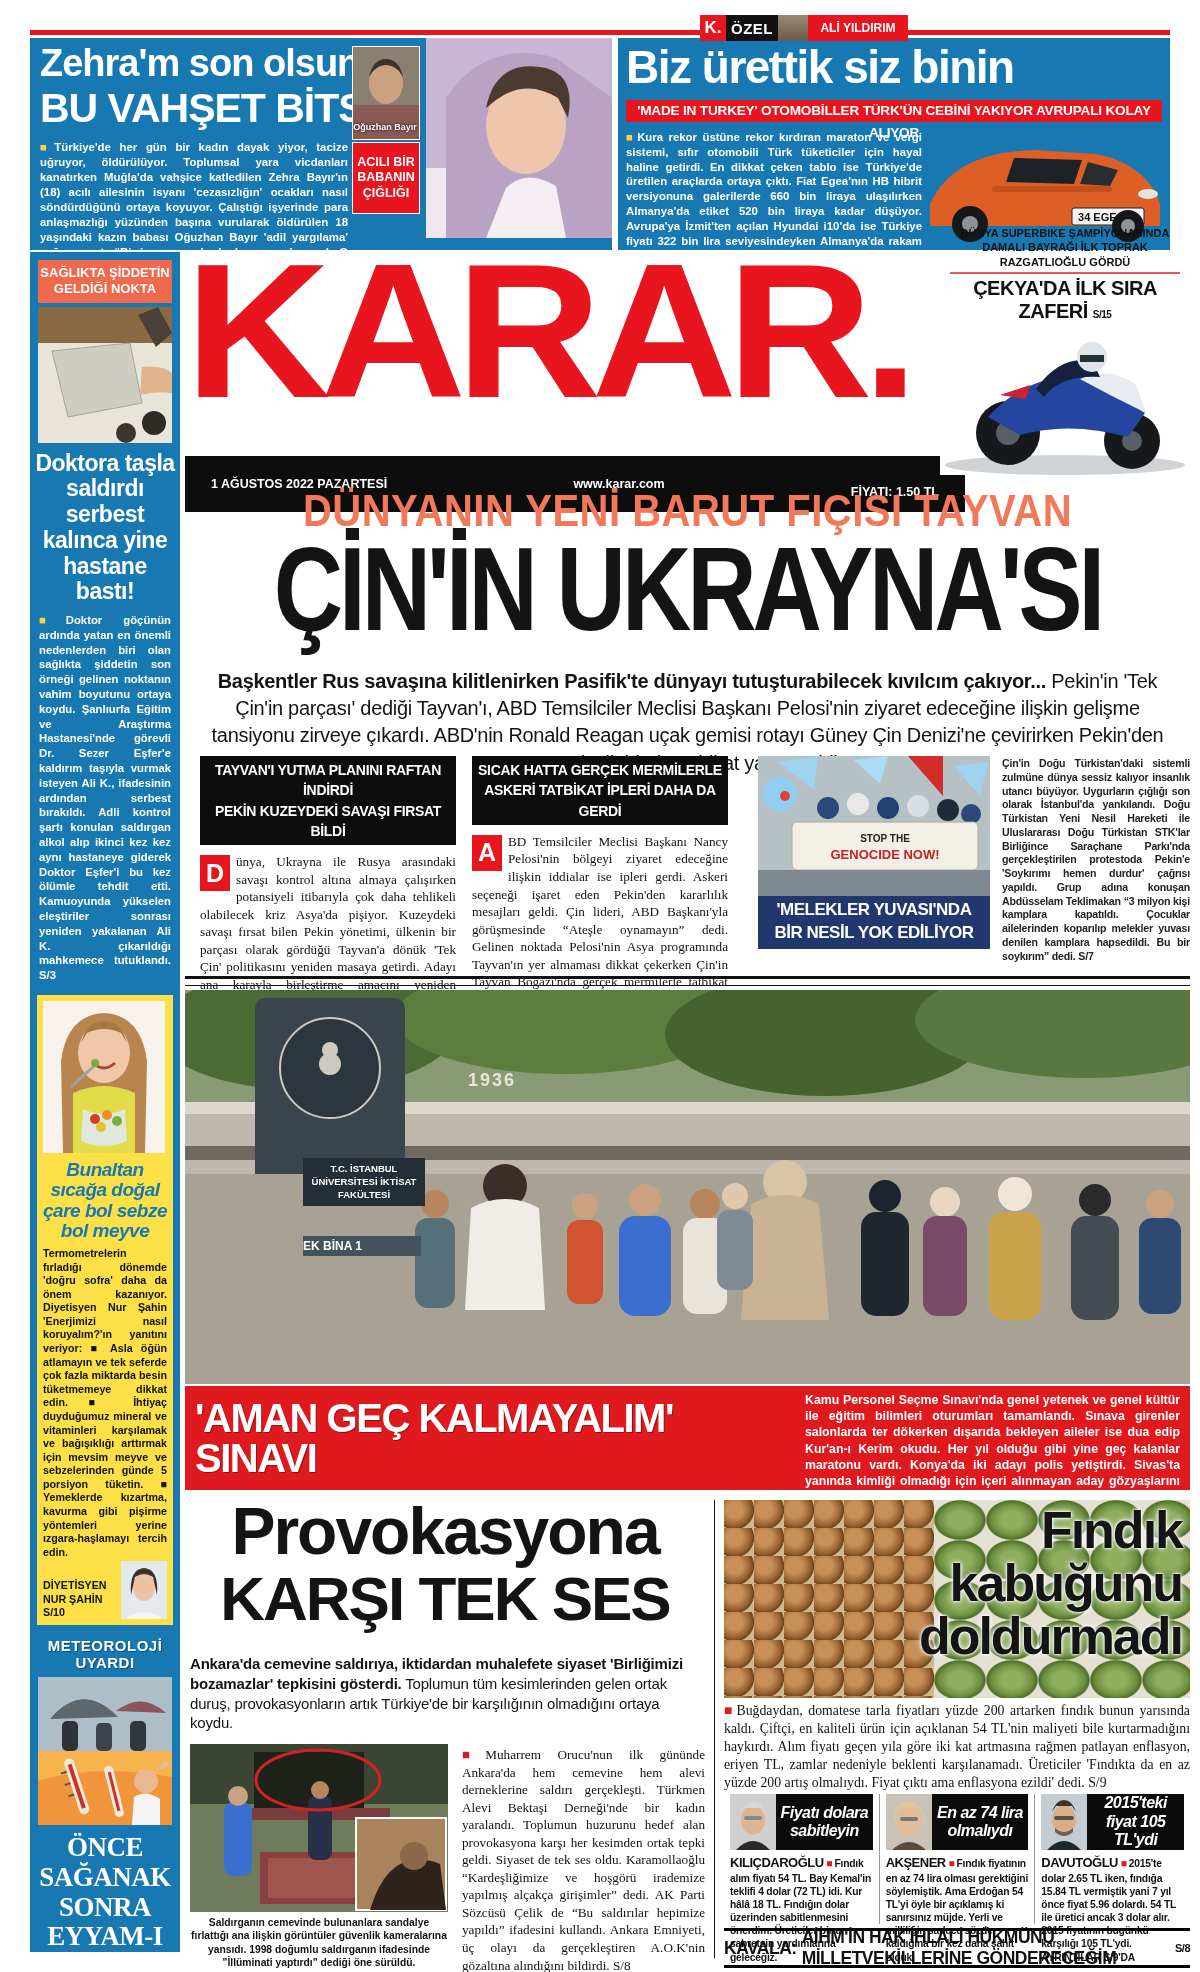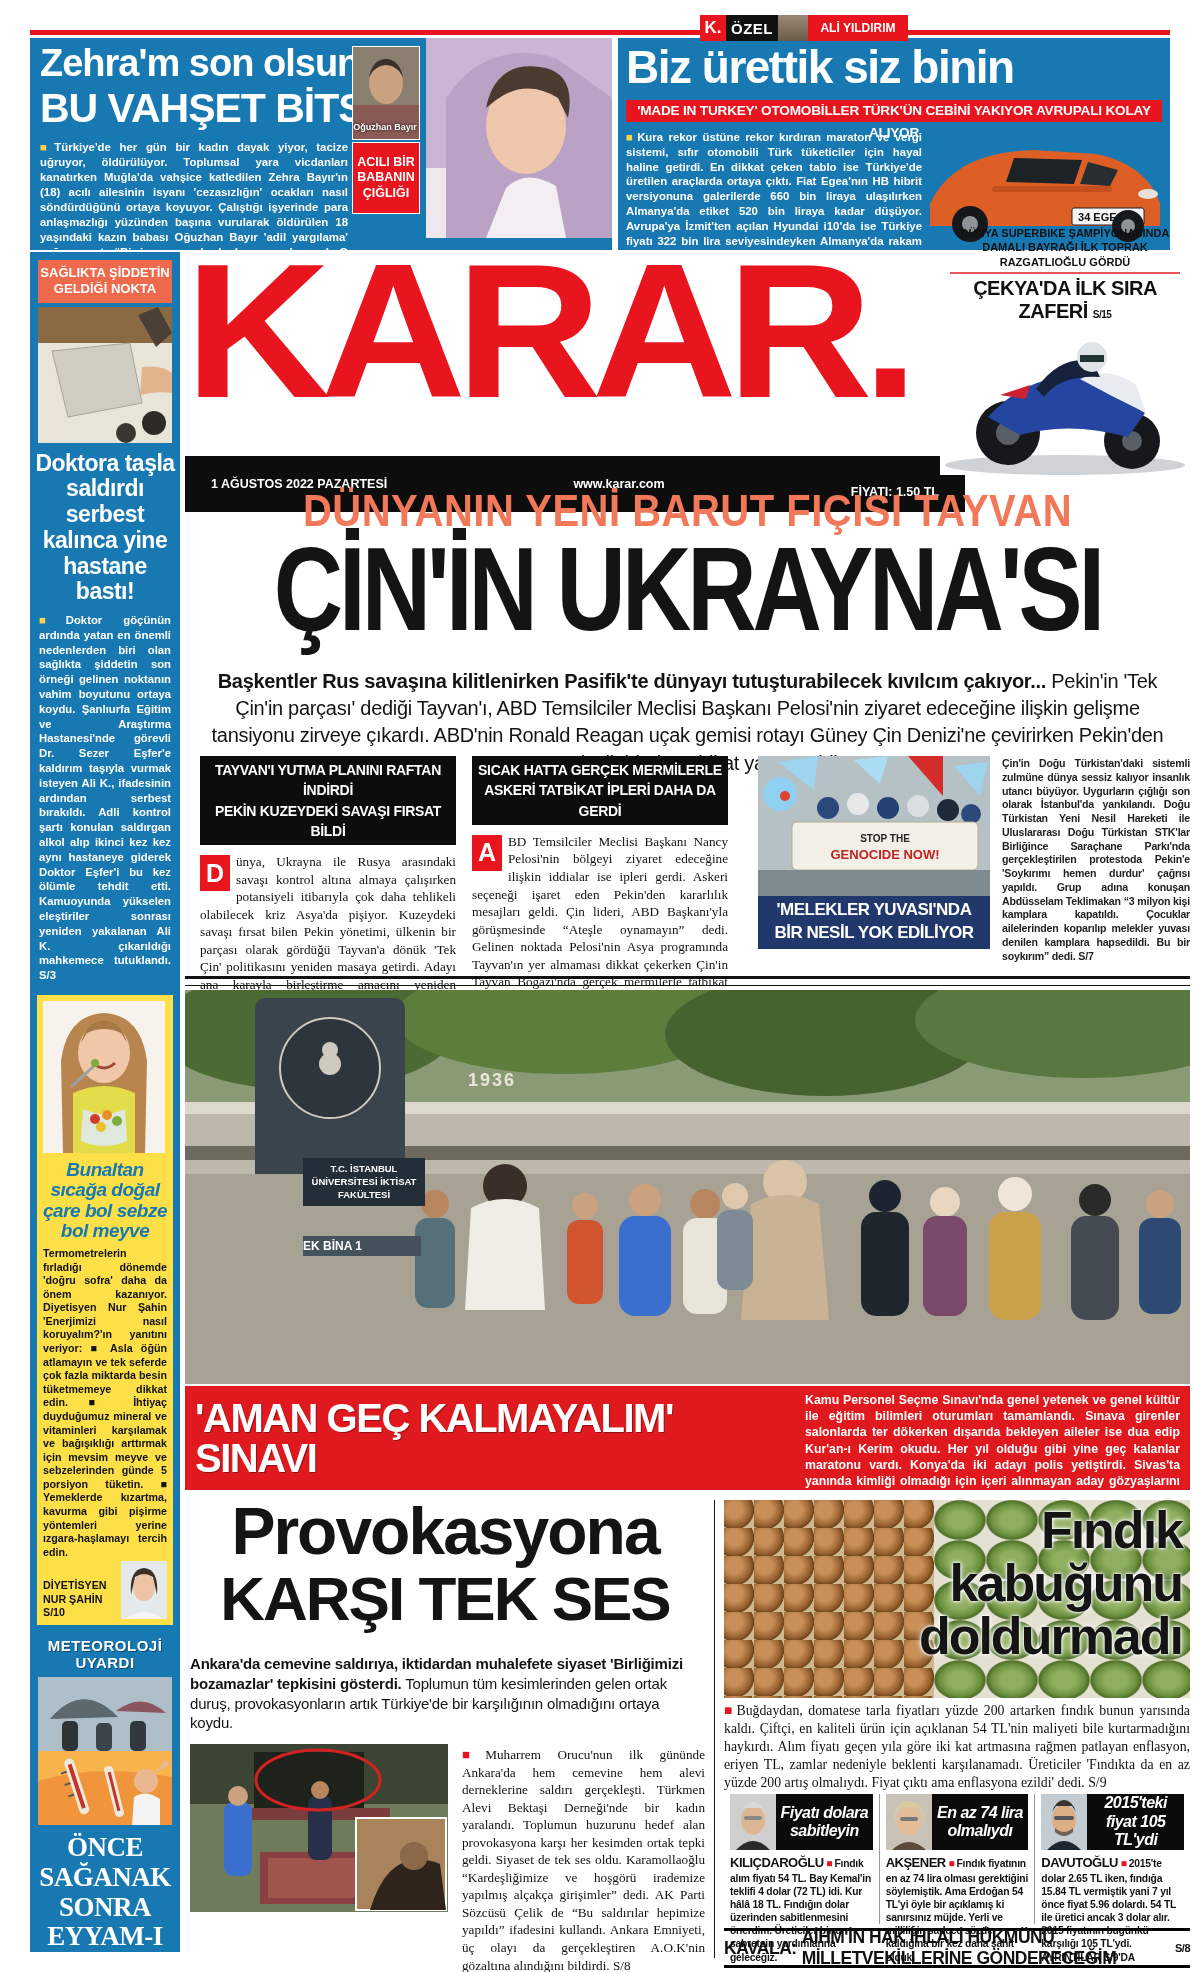--- a/index.html
+++ b/index.html
@@ -365,20 +365,21 @@
       <rect x="34" y="58" width="28" height="74" rx="9" fill="#3a6fd0"></rect>
         <circle cx="48" cy="52" r="10" fill="#caa27f"></circle>
       <rect x="118" y="52" width="24" height="64" rx="8" fill="#273048"></rect>
         <circle cx="130" cy="46" r="9" fill="#b8865e"></circle>
       <ellipse cx="128" cy="36" rx="62" ry="30" fill="none" stroke="#d42222" stroke-width="3"></ellipse>
       <rect x="166" y="74" width="90" height="92" fill="#a8835c" stroke="#fff" stroke-width="2"></rect>
       <path d="M180,166 Q200,100 250,120 L256,166 Z" fill="#2e241c"></path>
       <circle cx="224" cy="112" r="14" fill="#8a6848"></circle>
     </svg>
   </div>
+  <div class="abs" id="cctv-cap">Saldırganın cemevinde bulunanlara sandalye fırlattığı ana ilişkin görüntüler güvenlik kameralarına yansıdı. 1998 doğumlu saldırganın ifadesinde "İllüminati yaptırdı" dediği öne sürüldü.</div>
   <div class="abs just" id="prov-body"><span class="bl r">■</span><span>Muharrem Orucu'nun ilk gününde Ankara'da hem cemevine hem alevi derneklerine saldırı gerçekleşti. Türkmen Alevi Bektaşi Derneği'nde bir kadın yaralandı. Toplumun huzurunu hedef alan provokasyona karşı her kesimden ortak tepki geldi. Siyaset de tek ses oldu. Karamollaoğlu “Kardeşliğimize ve hoşgörü irademize yapılmış alçakça girişimler” dedi. AK Parti Sözcüsü Çelik de “Bu saldırılar hepimize yapıldı” ifadesini kullandı. Ankara Emniyeti, üç olayı da gerçekleştiren A.O.K'nin gözaltına alındığını bildirdi. S/8</span></div>
 
   <div class="abs" id="vdiv"></div>
 
   <div class="abs" id="findik-ph">
     <div class="nut-field"></div>
     <div class="leaf-field"></div>
     <div class="findik-head">
       <span style="display:block">Fındık</span>
       <span style="display:block">kabuğunu</span>

